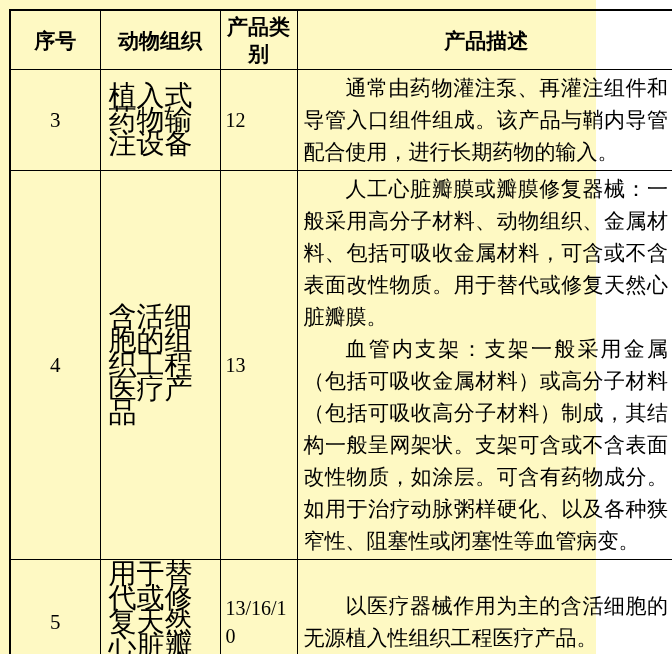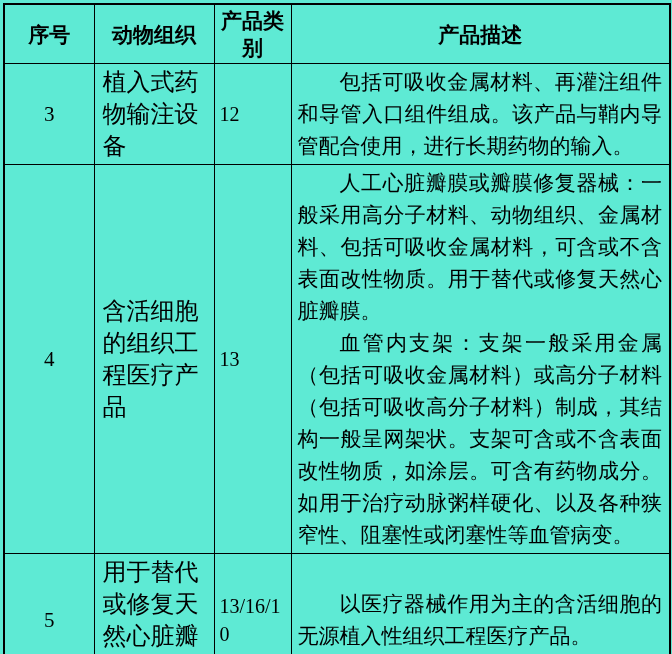--- a/index.html
+++ b/index.html
@@ -2,24 +2,24 @@
 <html><head>
 <meta charset="utf-8">
 <style>
   * { box-sizing: border-box; margin: 0; padding: 0; }
   html, body {
     background: #ffffff;
     font-family: "Liberation Serif", "DejaVu Serif", serif;
     color: #000000;
   }
   .page {
-    width: 672px;
+    width: 596px;
     height: 654px;
-    background: #5eead4;
-    padding: 3px;
+    background: #fef9c3;
+    padding: 9px;
   }
   table.doc-table {
     width: 666px;
     height: 648px;
     border-collapse: collapse;
     table-layout: fixed;
     border: 2px solid #000000;
   }
   .doc-table td, .doc-table th {
     border: 1px solid #000000;
@@ -35,22 +35,22 @@
     text-align: center;
     padding: 2px 4px;
   }
   
   td.c-serial {
     text-align: center;
     font-size: 21px;
   }
   
   td.c-category {
-    font-size: 24px;
-    line-height: 32px;
+    font-size: 28px;
+    line-height: 24px;
     text-align: left;
     padding: 2px 8px;
   }
   
   td.c-code {
     font-size: 20px;
     line-height: 28px;
     padding: 2px 5px;
     word-break: break-all;
   }
@@ -83,21 +83,21 @@
       <th>动物组织</th>
       <th>产品类别</th>
       <th>产品描述</th>
     </tr>
 
     <tr style="height:95px">
       <td class="c-serial">3</td>
       <td class="c-category">植入式药物输注设备</td>
       <td class="c-code">12</td>
       <td class="c-desc">
-        <p>包括可吸收金属材料、再灌注组件和导管入口组件组成。该产品与鞘内导管配合使用，进行长期药物的输入。</p>
+        <p>通常由药物灌注泵、再灌注组件和导管入口组件组成。该产品与鞘内导管配合使用，进行长期药物的输入。</p>
       </td>
     </tr>
 
     <tr style="height:322px">
       <td class="c-serial">4</td>
       <td class="c-category">含活细胞的组织工程医疗产品</td>
       <td class="c-code">13</td>
       <td class="c-desc">
         <p>人工心脏瓣膜或瓣膜修复器械：一般采用高分子材料、动物组织、金属材料、包括可吸收金属材料，可含或不含表面改性物质。用于替代或修复天然心脏瓣膜。</p>
         <p>血管内支架：支架一般采用金属（包括可吸收金属材料）或高分子材料（包括可吸收高分子材料）制成，其结构一般呈网架状。支架可含或不含表面改性物质，如涂层。可含有药物成分。如用于治疗动脉粥样硬化、以及各种狭窄性、阻塞性或闭塞性等血管病变。</p>

